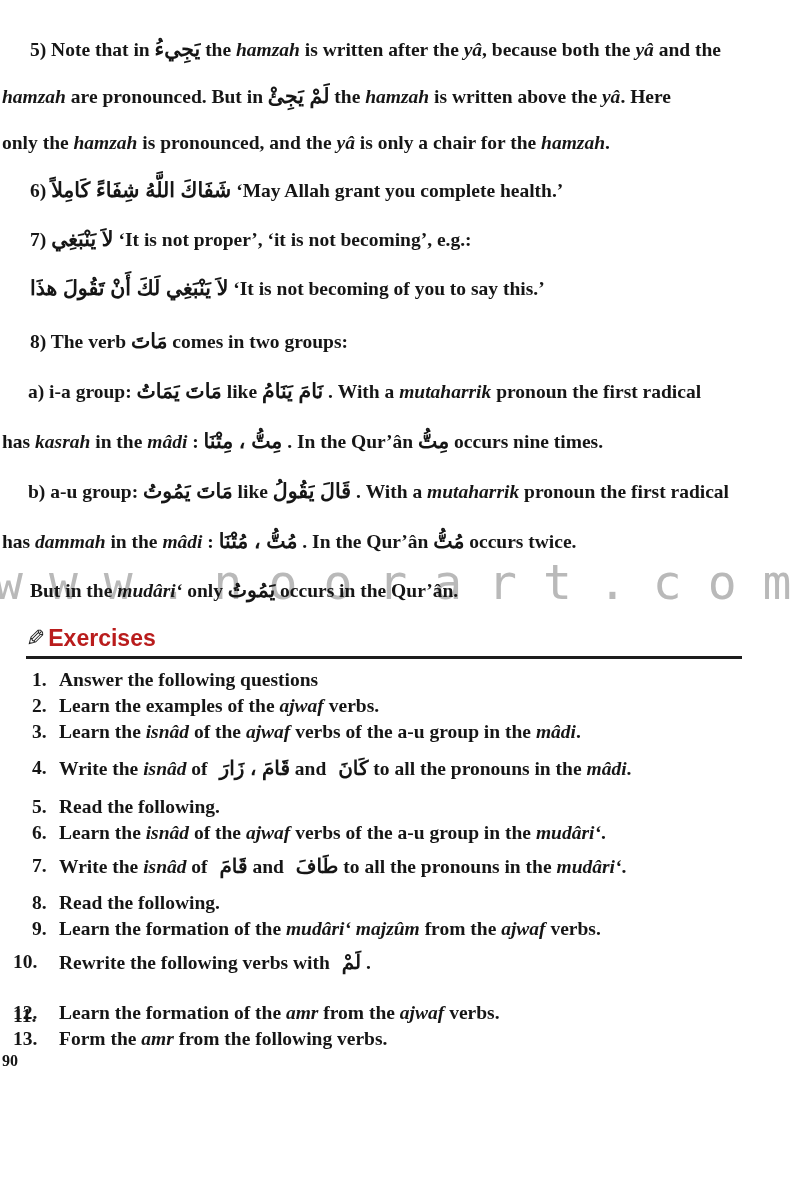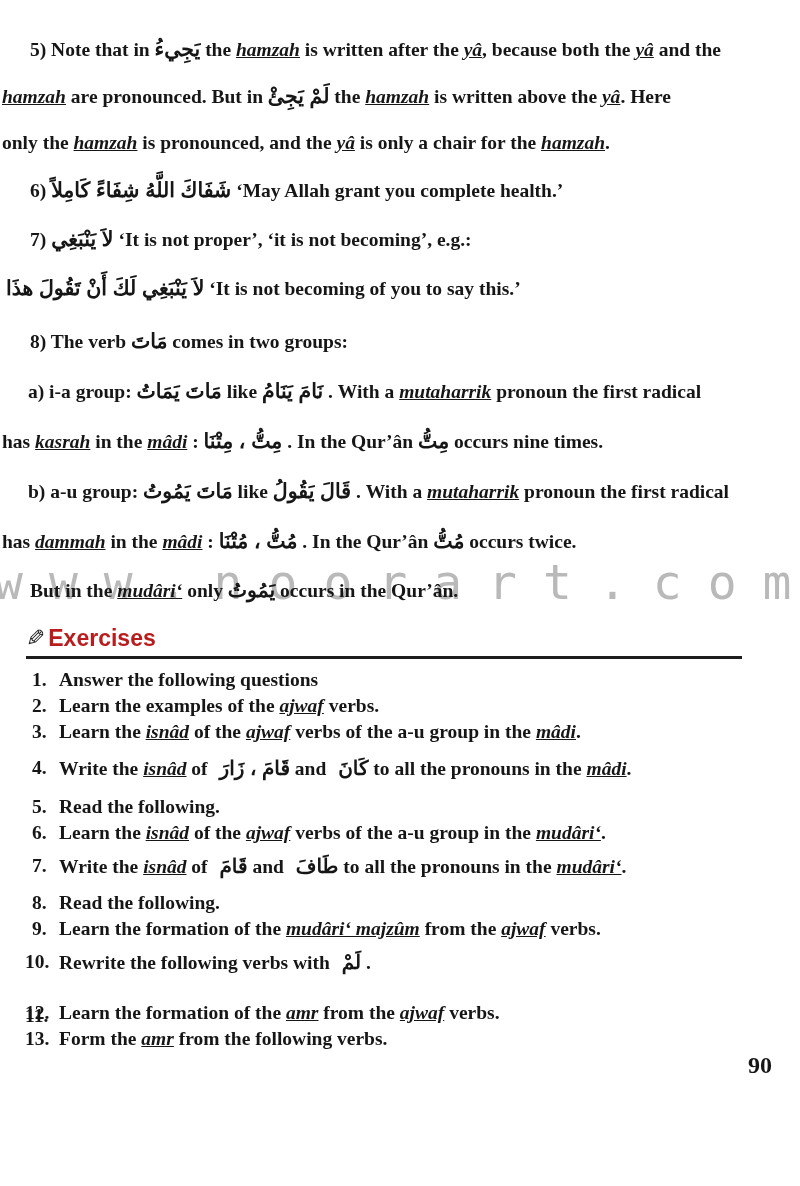--- a/index.html
+++ b/index.html
@@ -9,40 +9,40 @@
   
   .watermark{position:absolute;top:554px;left:-6px;z-index:0;white-space:nowrap;
              font-family:"DejaVu Sans Mono",monospace;font-size:48px;font-weight:400;
              letter-spacing:26px;color:#b9b9b9;}
   .content{position:relative;z-index:1;padding:26px 28px 0 2px;}
   
   .note{margin:0;font-size:19.5px;font-weight:700;line-height:46px;}
   .note.p5{text-indent:28px;}
   .note.single{padding-left:28px;line-height:48px;}
   .note.example{padding-left:26px;line-height:48px;}
-  .note.ex2{padding-left:4px;}
+  .note.ex2{padding-left:4px;margin-left:24px;}
   .note.n8{margin-top:4px;}
   .note.multi{text-indent:26px;line-height:49px;}
-  .it{font-style:italic;text-decoration:underline;}
+  .it{font-style:italic;}
   .ar{font-family:Liberation Sans, sans-serif;font-size:20.5px;font-weight:700;}
   
   .ex-header{margin:8px 0 0 24px;display:flex;align-items:center;gap:3px;height:30px;}
   .pencil{display:inline-block;transform:scaleX(-1);font-size:23px;line-height:1;color:#1b1b1b;}
   .ex-title{font-family:"Liberation Sans",sans-serif;font-weight:700;font-size:23px;color:#b91c1c;}
   .rule{border-top:3px solid #1d1d1d;margin:3px 30px 8px 24px;}
   .ex-list{list-style:none;margin:0;padding:0;font-size:19.5px;font-weight:700;}
   .ex-list li{position:relative;padding-left:57px;line-height:25px;margin:0 0 1px 0;}
   .ex-list .num{position:absolute;left:30px;}
-  .ex-list li.dbl .num{left:23px;}
+  .ex-list li.dbl .num{left:11px;}
   .ex-list li.has-ar{line-height:32px;margin-top:5px;margin-bottom:7px;}
   .ex-list li .ar{font-size:20px;margin-left:7px;}
   .ex-list li.g4{margin-top:8px;margin-bottom:9px;}
   .ex-list li.g10{margin-bottom:21px;}
   .ex-list li.g11{margin-bottom:8px;}
-  .pageno{text-align:right;font-size:24px;font-weight:700;}
+  .pageno{text-align:left;font-size:16px;font-weight:700;}
 </style>
 </head>
 <body>
 
 <div class="page">
   <div class="watermark">www.noorart.com</div>
 
   <div class="content">
     <p class="note p5"><span class="en">5) Note that in </span><span class="ar" dir="rtl">يَجِيءُ</span><span class="en">  the </span><span class="it">hamzah</span><span class="en"> is written after the </span><span class="it">yâ</span><span class="en">, because both the </span><span class="it">yâ</span><span class="en"> and the</span><br><span class="it">hamzah</span><span class="en">  are  pronounced.  But  in </span><span class="ar" dir="rtl">لَمْ يَجِئْ</span><span class="en"> the </span><span class="it">hamzah</span><span class="en"> is written above the </span><span class="it">yâ</span><span class="en">. Here</span><br><span class="en">only the </span><span class="it">hamzah</span><span class="en"> is pronounced, and the </span><span class="it">yâ</span><span class="en"> is only a chair for the </span><span class="it">hamzah</span><span class="en">.</span></p>
     <p class="note single"><span class="en">6) </span><span class="ar" dir="rtl">شَفَاكَ اللَّهُ شِفَاءً كَامِلاً</span><span class="en"> ‘May Allah grant you complete health.’</span></p>

